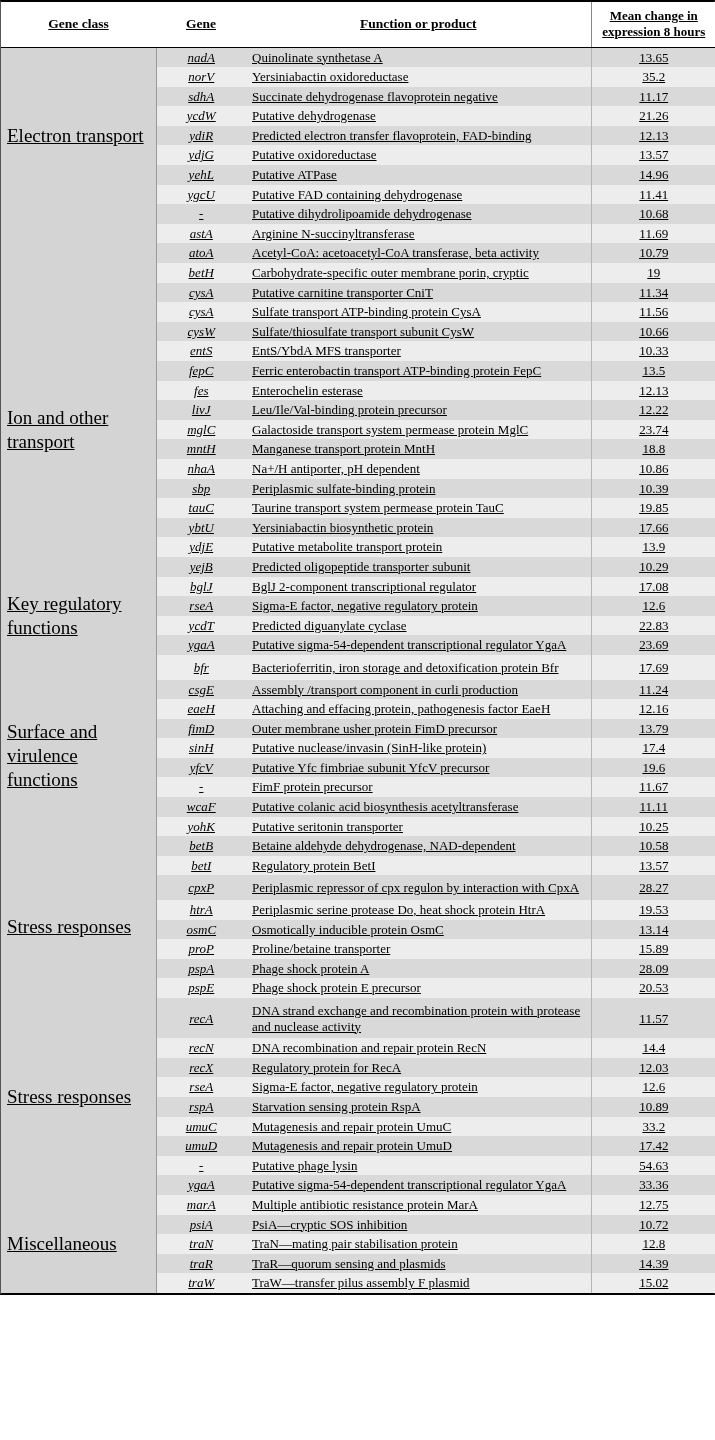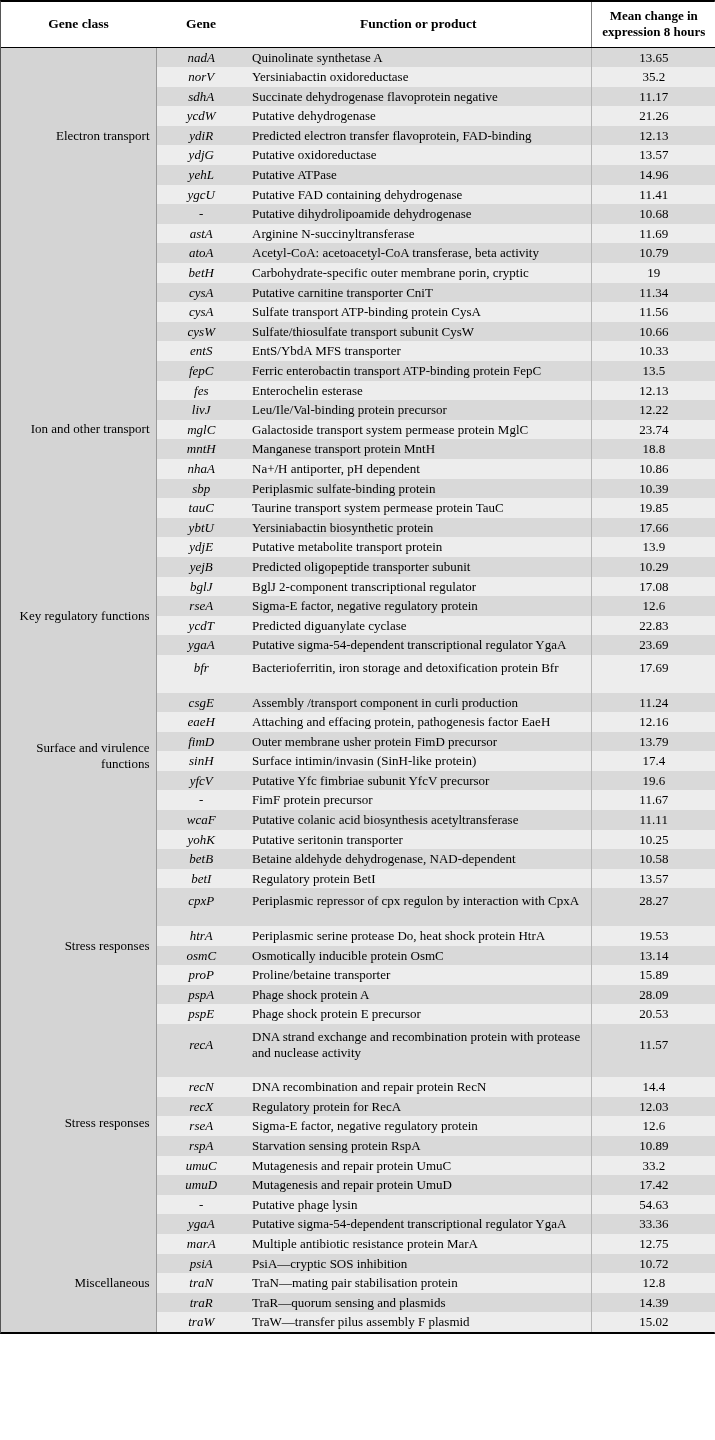--- a/index.html
+++ b/index.html
@@ -12,20 +12,21 @@
     width: 715px;
   }
   .table-wrap {
     width: 715px;
     box-sizing: border-box;
     border-top: 2px solid #000;
     border-bottom: 2px solid #000;
     border-left: 1px solid #555;
     border-right: 1px solid #555;
     background: #ffffff;
+    text-decoration: underline;
   }
   table {
     border-collapse: collapse;
     width: 715px;
     table-layout: fixed;
   }
   col.c-class  { width: 155px; }
   col.c-gene   { width: 90px; }
   col.c-func   { width: 345px; }
   col.c-mean   { width: 125px; }
@@ -49,42 +50,42 @@
     font-size: 13px;
     padding: 2px 6px;
     vertical-align: middle;
     color: #000;
     line-height: 1.2;
   }
   tbody tr.odd td  { background: #d9d9d9; }
   tbody tr.even td { background: #ededed; }
 
   td.cls {
-    text-align: right;
+    text-align: left;
     background: #d4d4d4 !important;
     border-right: 1px solid #9a9a9a;
-    font-size: 13px;
+    font-size: 19px;
     line-height: 1.25;
   }
   td.cls.blank {
     background: #d4d4d4 !important;
   }
   td.gene {
     font-style: italic;
     text-align: center;
   }
   td.func {
     text-align: left;
   }
   td.mean {
     text-align: center;
     border-left: 1px solid #b5b5b5;
   }
   tbody tr td { border-bottom: 0; }
-  .tall td { padding-top: 5px; padding-bottom: 17px; }
+  .tall td { padding-top: 5px; padding-bottom: 4px; }
 </style>
 </head>
 <body>
 
 <div class="table-wrap">
   <table>
     <colgroup>
       <col class="c-class">
       <col class="c-gene">
       <col class="c-func">
@@ -274,21 +275,21 @@
           <td class="func">Attaching and effacing protein, pathogenesis factor EaeH</td>
           <td class="mean">12.16</td>
         </tr>
         <tr class="odd">
           <td class="gene">fimD</td>
           <td class="func">Outer membrane usher protein FimD precursor</td>
           <td class="mean">13.79</td>
         </tr>
         <tr class="even">
           <td class="gene">sinH</td>
-          <td class="func">Surface intimin/invasin (SinH-like protein)</td>
+          <td class="func">Putative nuclease/invasin (SinH-like protein)</td>
           <td class="mean">17.4</td>
         </tr>
         <tr class="odd">
           <td class="gene">yfcV</td>
           <td class="func">Putative Yfc fimbriae subunit YfcV precursor</td>
           <td class="mean">19.6</td>
         </tr>
         <tr class="even">
           <td class="gene">-</td>
           <td class="func">FimF protein precursor</td>

